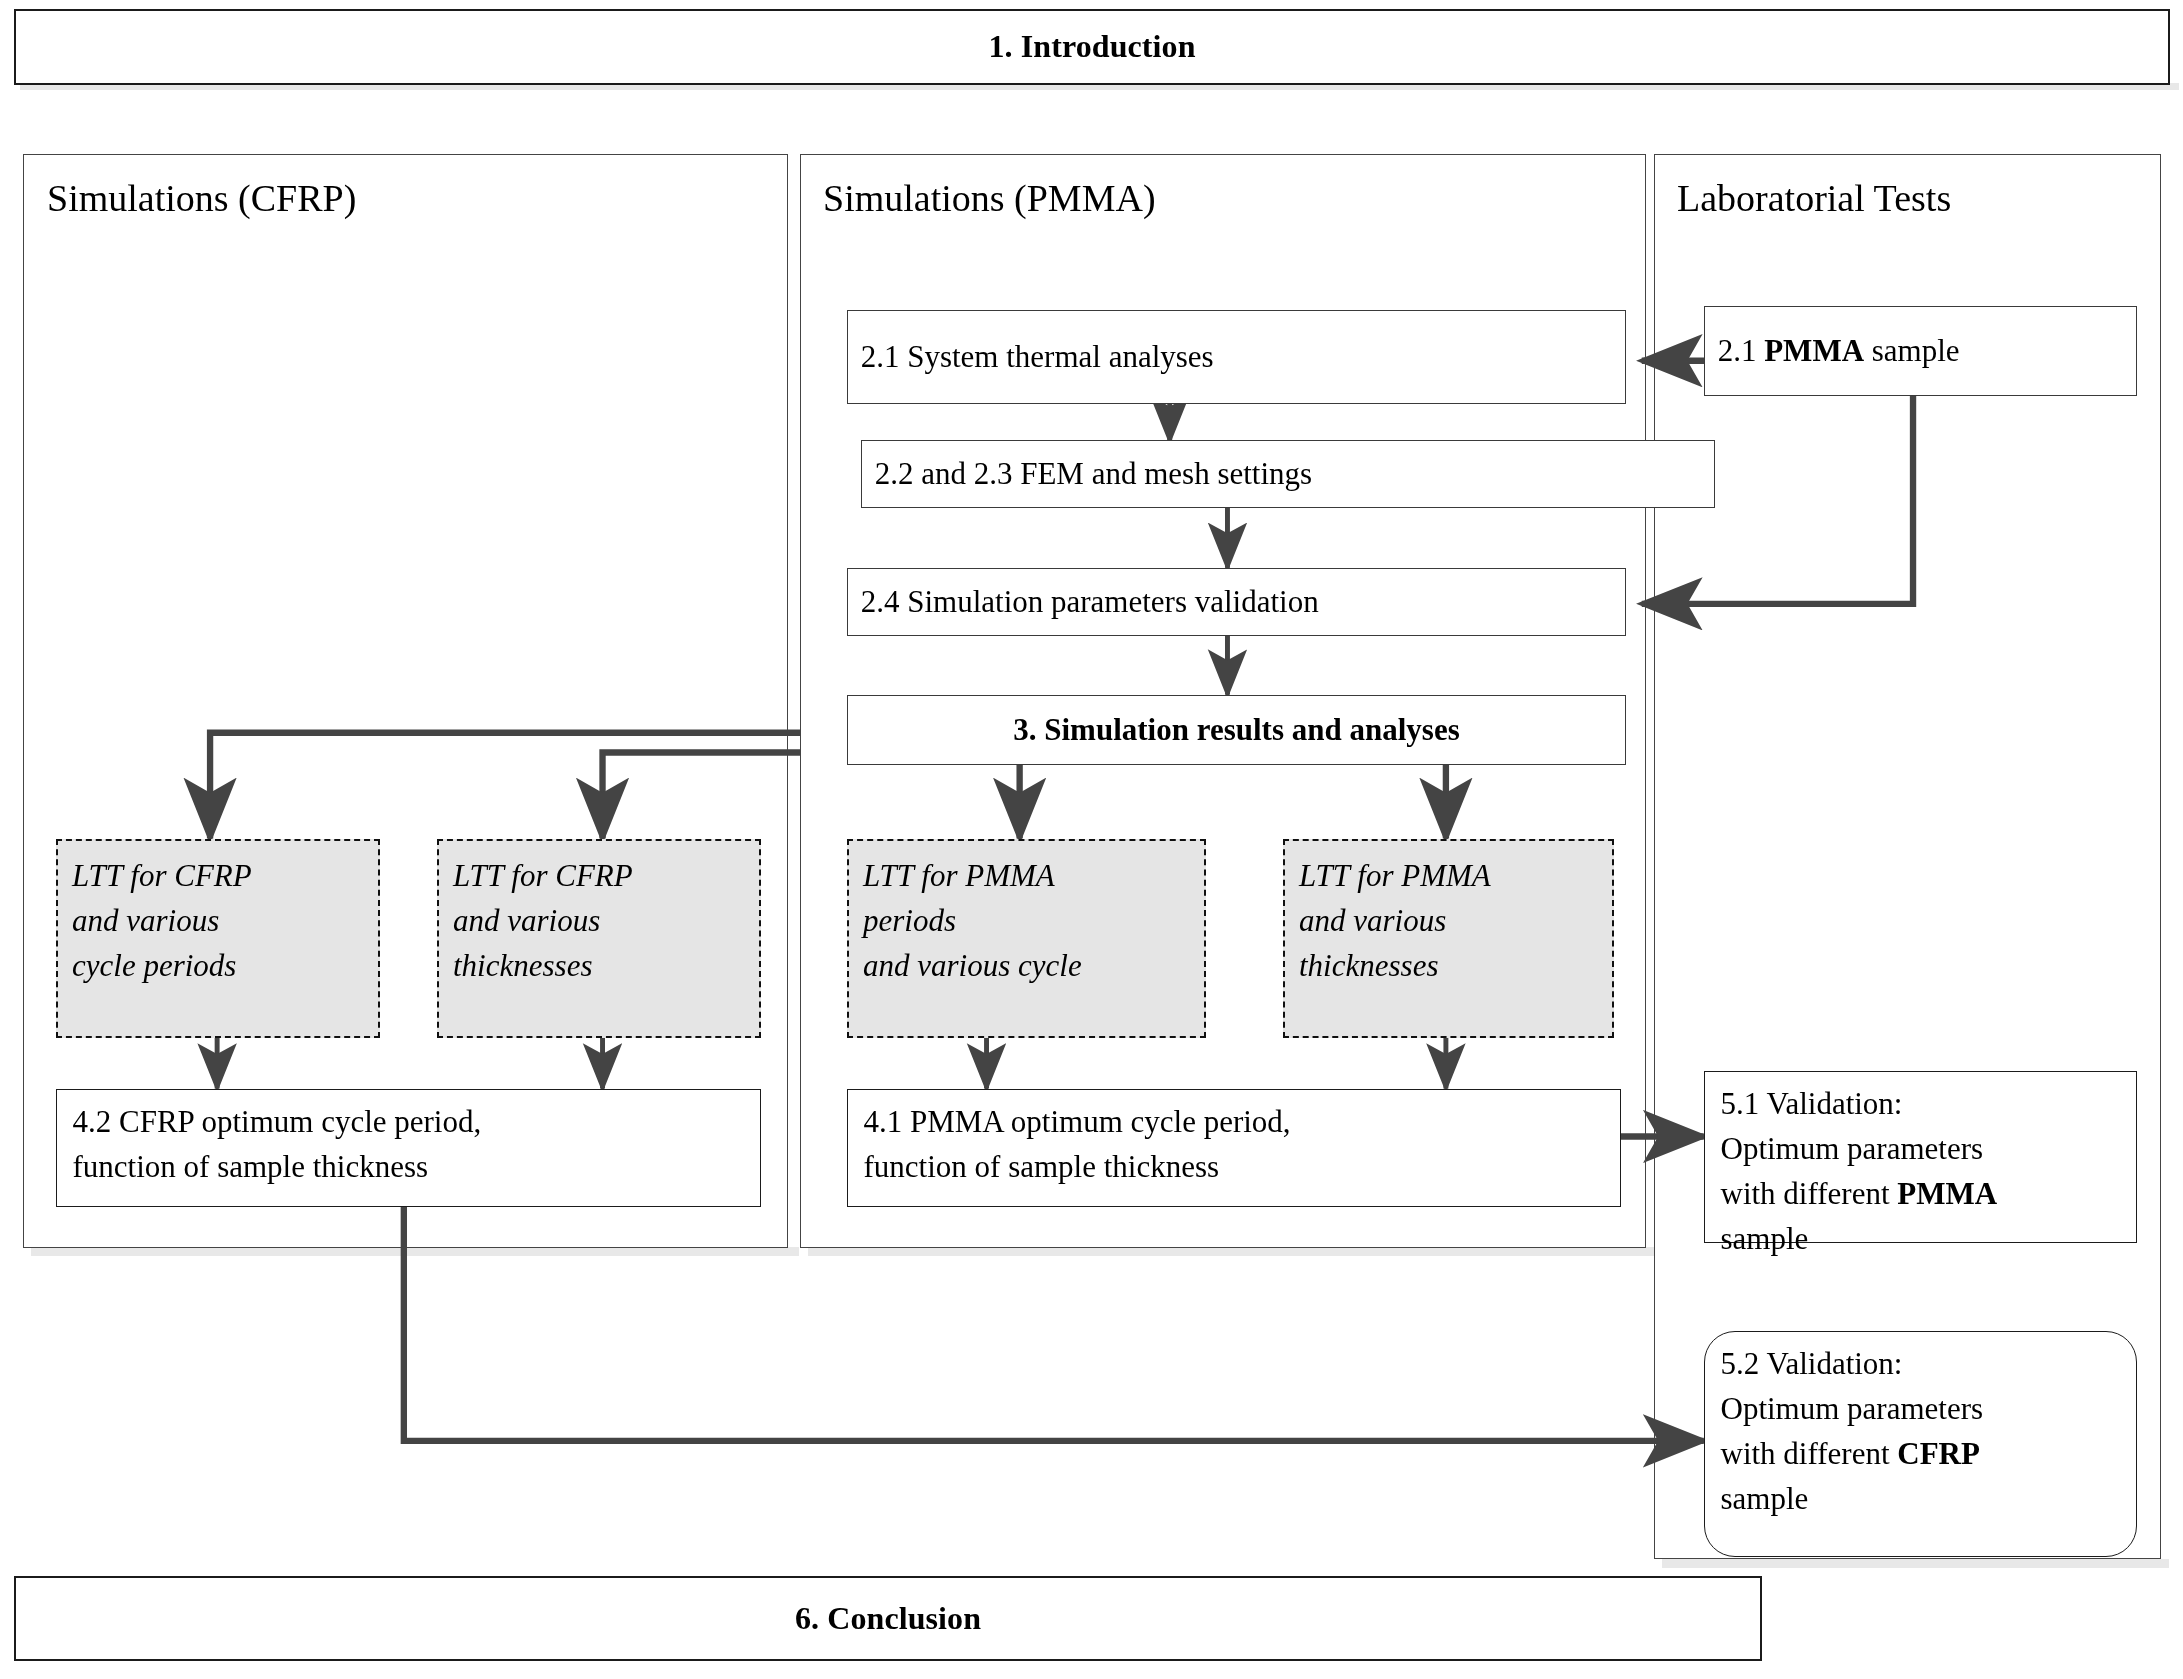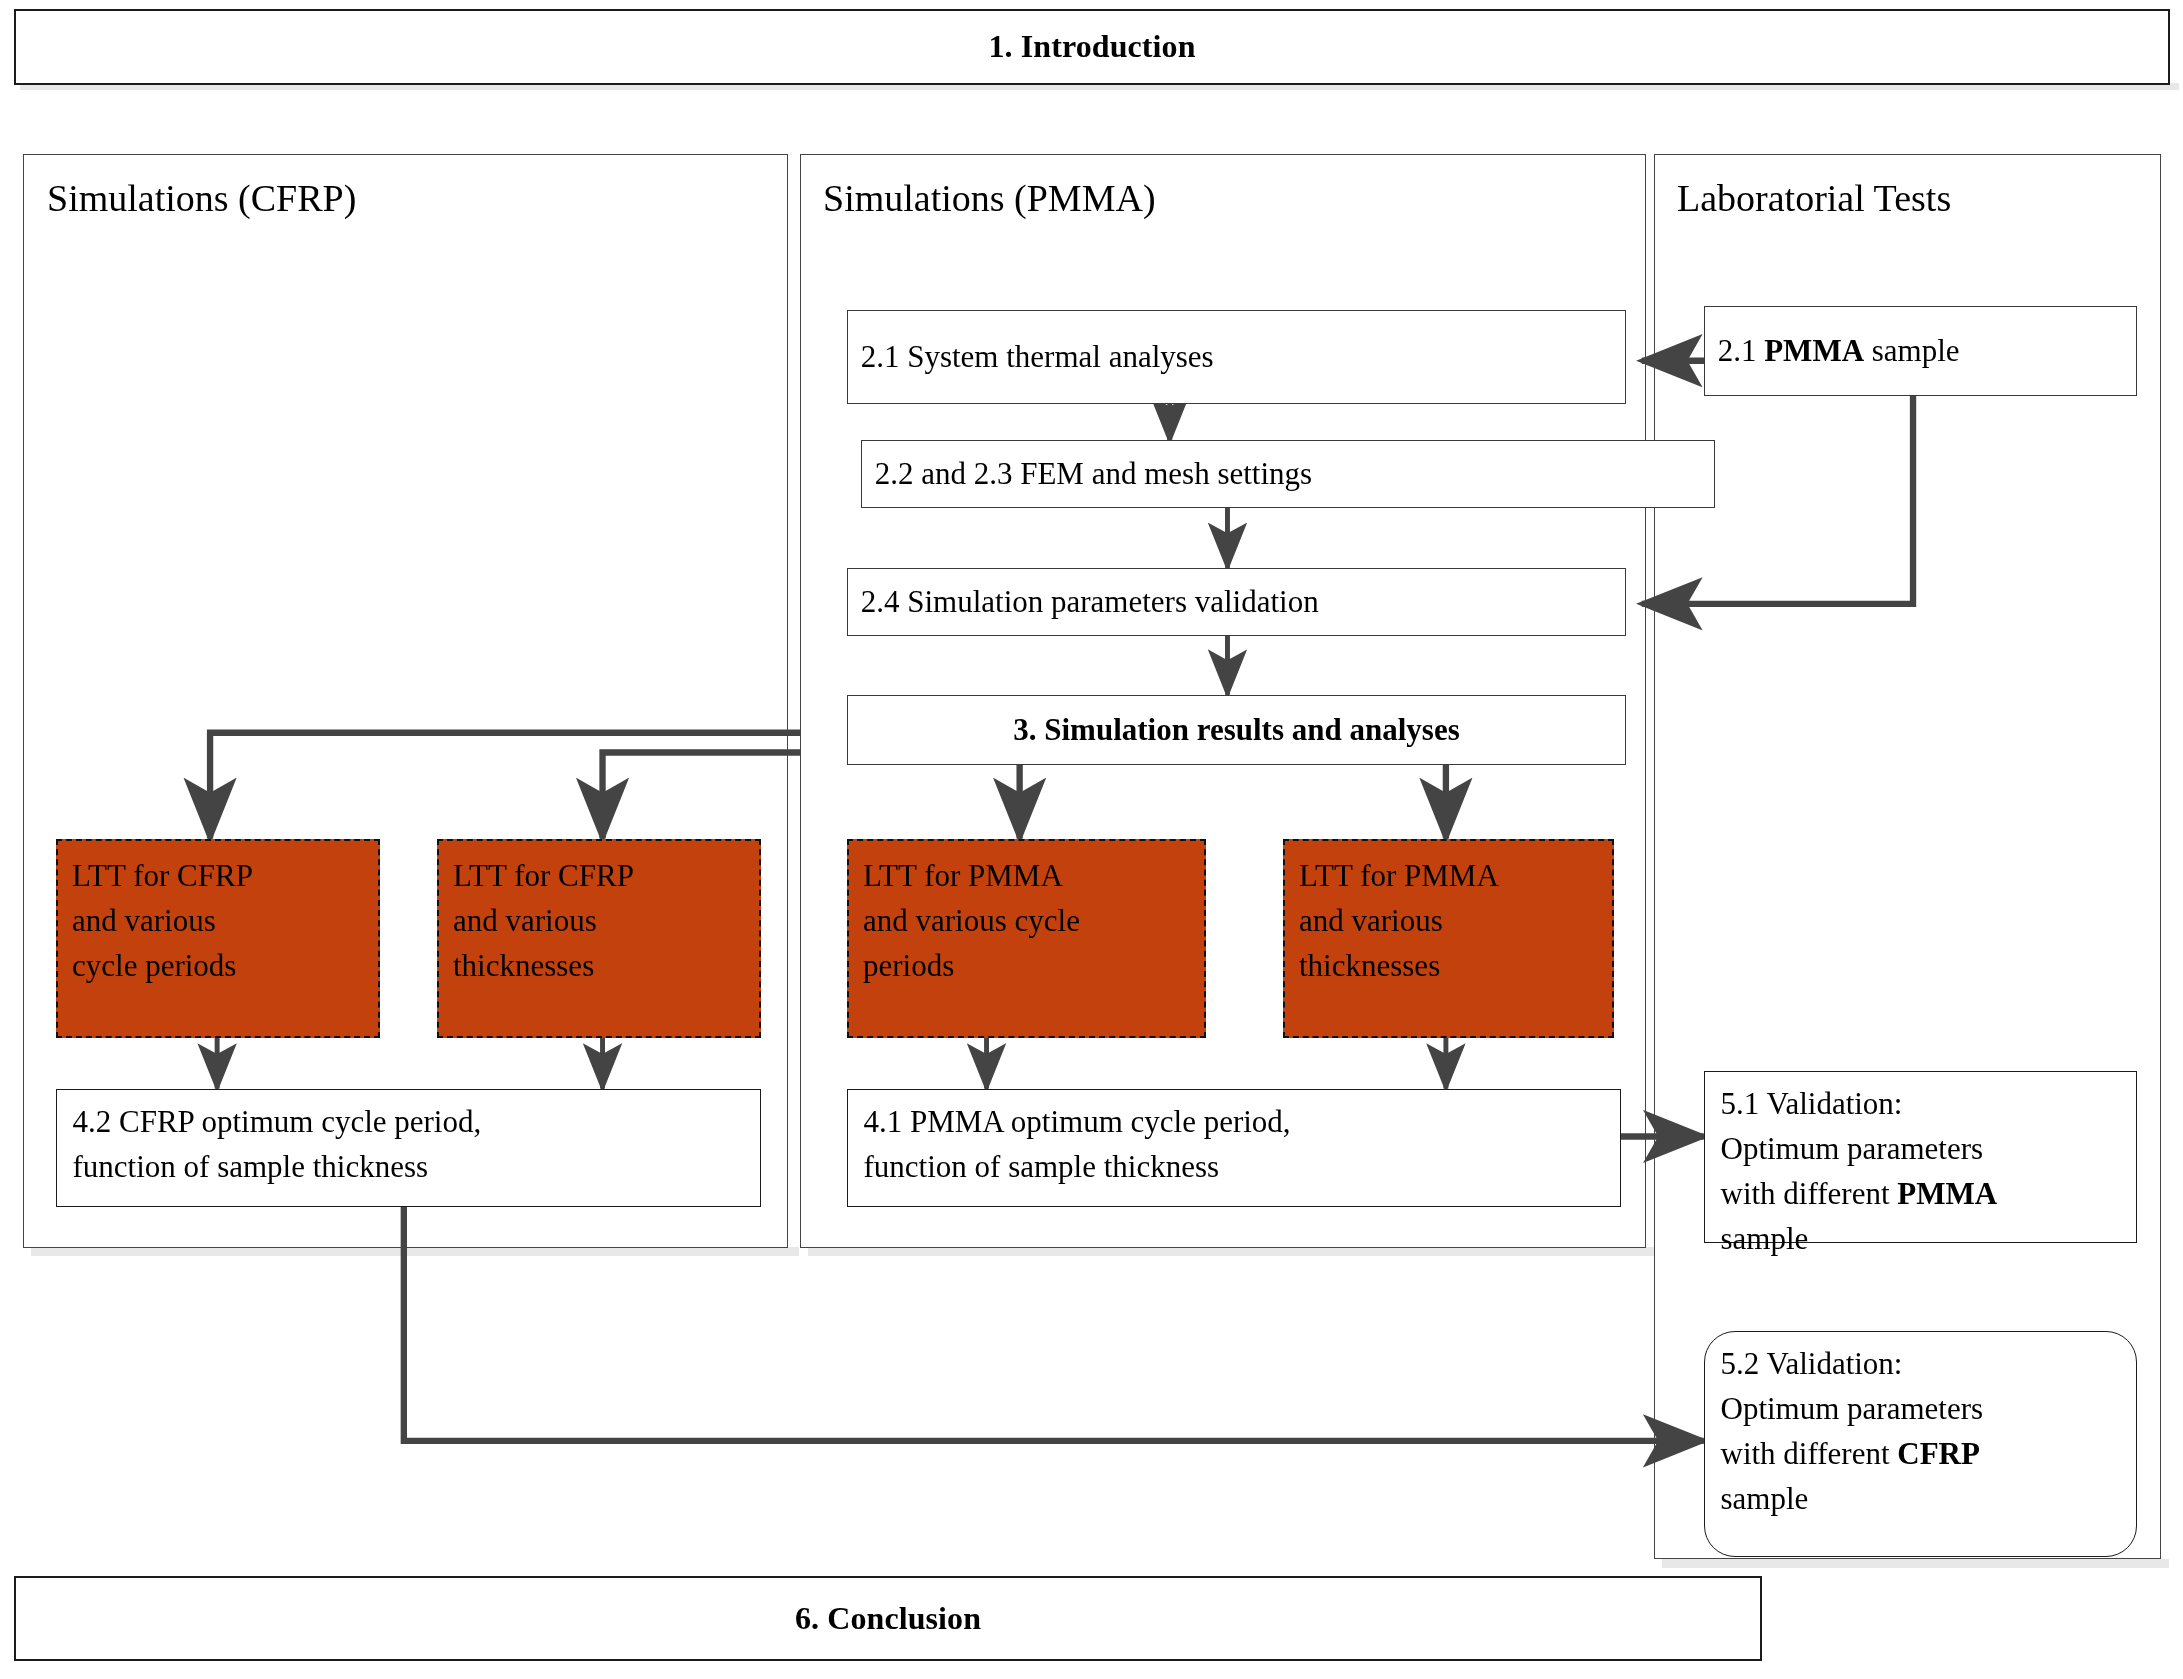--- a/index.html
+++ b/index.html
@@ -23,22 +23,22 @@
   .node{
     border:1.4px solid #3a3a3a;background:#fff;
     display:flex;align-items:center;
     padding:0 12.7px;box-sizing:border-box;
   }
   .node .t{font-size:31px;line-height:1.28;color:#000;}
   .node.bold .t{font-weight:bold;}
   .node.center{justify-content:center;text-align:center;}
 
   .dashed{
-    border:2.1px dashed #101010;background:#c2410c;
-    padding:12.7px 14px 0 14px;box-sizing:border-box;
+    border:2.1px dashed #101010;background:#e5e5e5;
+    padding:12.7px 14px 0 14px;box-sizing:border-box;font-style:italic;
   }
   .dashed .t{font-size:31px;line-height:1.45;color:#000;}
 
   .stack{
     border:1.4px solid #1b1b1b;background:#fff;
     padding:10px 14px 0 15.5px;box-sizing:border-box;
   }
   .stack .t{font-size:31px;line-height:1.45;color:#000;}
 
   b.em{font-weight:bold;}
@@ -132,22 +132,22 @@
   </div>
 
   <div class="box dashed" style="left:437px;top:839px;width:324px;height:199px;">
     <div class="t">LTT for CFRP</div>
     <div class="t">and various</div>
     <div class="t">thicknesses</div>
   </div>
 
   <div class="box dashed" style="left:847px;top:839px;width:359px;height:199px;">
     <div class="t">LTT for PMMA</div>
+    <div class="t">periods</div>
     <div class="t">and various cycle</div>
-    <div class="t">periods</div>
   </div>
 
   <div class="box dashed" style="left:1283px;top:839px;width:331px;height:199px;">
     <div class="t">LTT for PMMA</div>
     <div class="t">and various</div>
     <div class="t">thicknesses</div>
   </div>
 
   <div class="box stack" style="left:56px;top:1089px;width:705px;height:118px;">
     <div class="t">4.2 CFRP optimum cycle period,</div>

